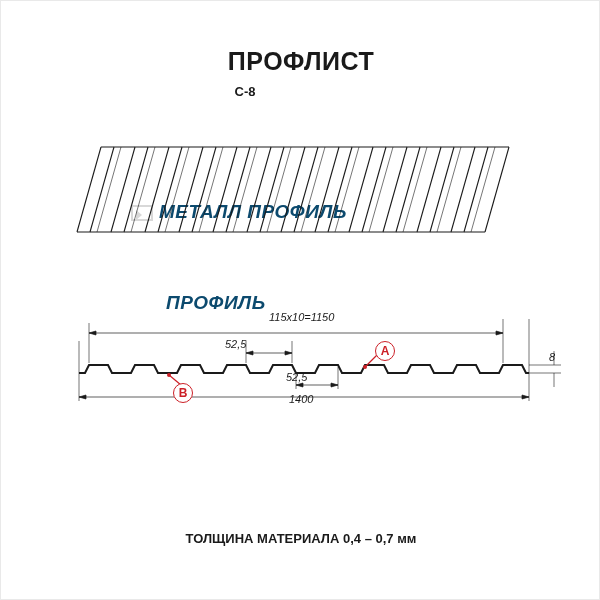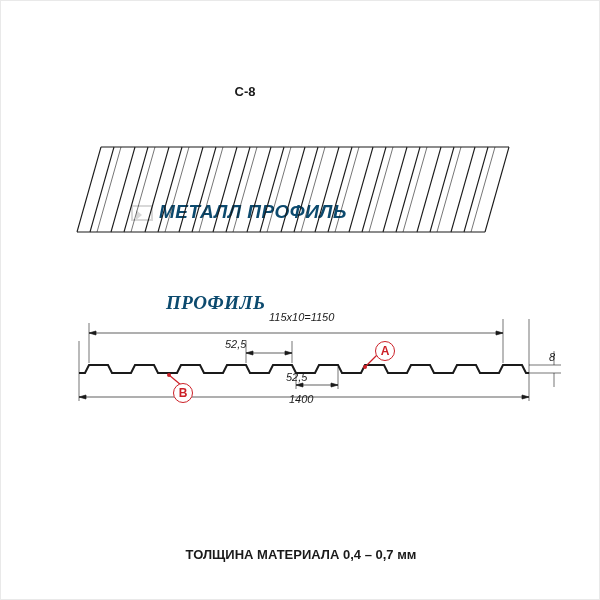--- a/index.html
+++ b/index.html
@@ -44,21 +44,20 @@
   }
   .footer-note {
     position: absolute;
     top: 530px;
     left: 0;
     width: 600px;
     text-align: center;
     font-size: 13px;
     font-weight: bold;
     color: #1a1a1a;
-    margin-top: 16px;
   }
   .drawing {
     position: absolute;
     top: 0;
     left: 0;
   }
   .wm {
     position: absolute;
     color: #0c4a6e;
     font-weight: bold;
@@ -84,21 +83,21 @@
     position: absolute;
     left: 3px;
     top: 3px;
     width: 0;
     height: 0;
     border-left: 6px solid #d8d8d8;
     border-top: 5px solid transparent;
     border-bottom: 5px solid transparent;
   }
   .wm1 { top: 200px; left: 130px; }
-  .wm2 { top: 291px; left: 165px; font-family: Liberation Serif, serif; }
+  .wm2 { top: 291px; left: 165px; }
   .wm3 { top: 347px; left: 131px; }
   .callout {
     position: absolute;
     width: 20px;
     height: 20px;
     border: 1.4px solid #cc2027;
     border-radius: 50%;
     color: #cc2027;
     font-size: 12px;
     font-weight: bold;
@@ -113,20 +112,21 @@
     color: #1a1a1a;
     white-space: nowrap;
     font-style: italic;
   }
 </style>
 </head>
 <body>
 
 <div class="page">
 
+  <div class="title">ПРОФЛИСТ</div>
   <div class="subtitle">С-8</div>
 
   <div class="wm wm1">
     <span class="wmbox"></span><span>МЕТАЛЛ ПРОФИЛЬ</span>
   </div>
   <div class="wm wm2">
     <span>ПРОФИЛЬ</span>
   </div>
 
   <svg class="drawing" width="600" height="600" viewBox="0 0 600 600">

